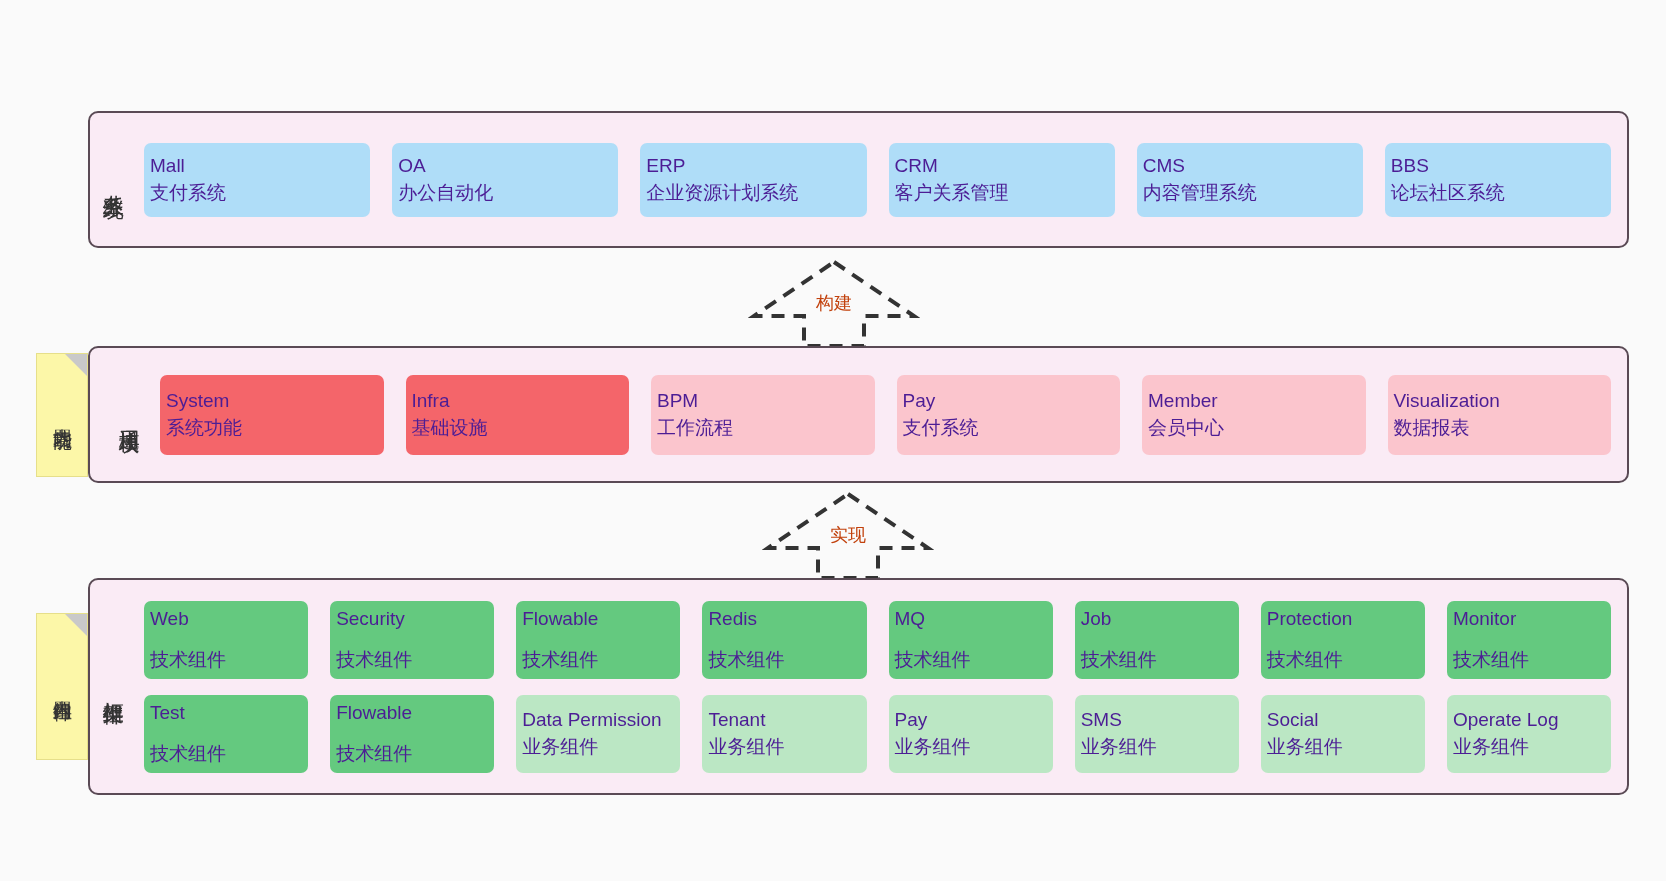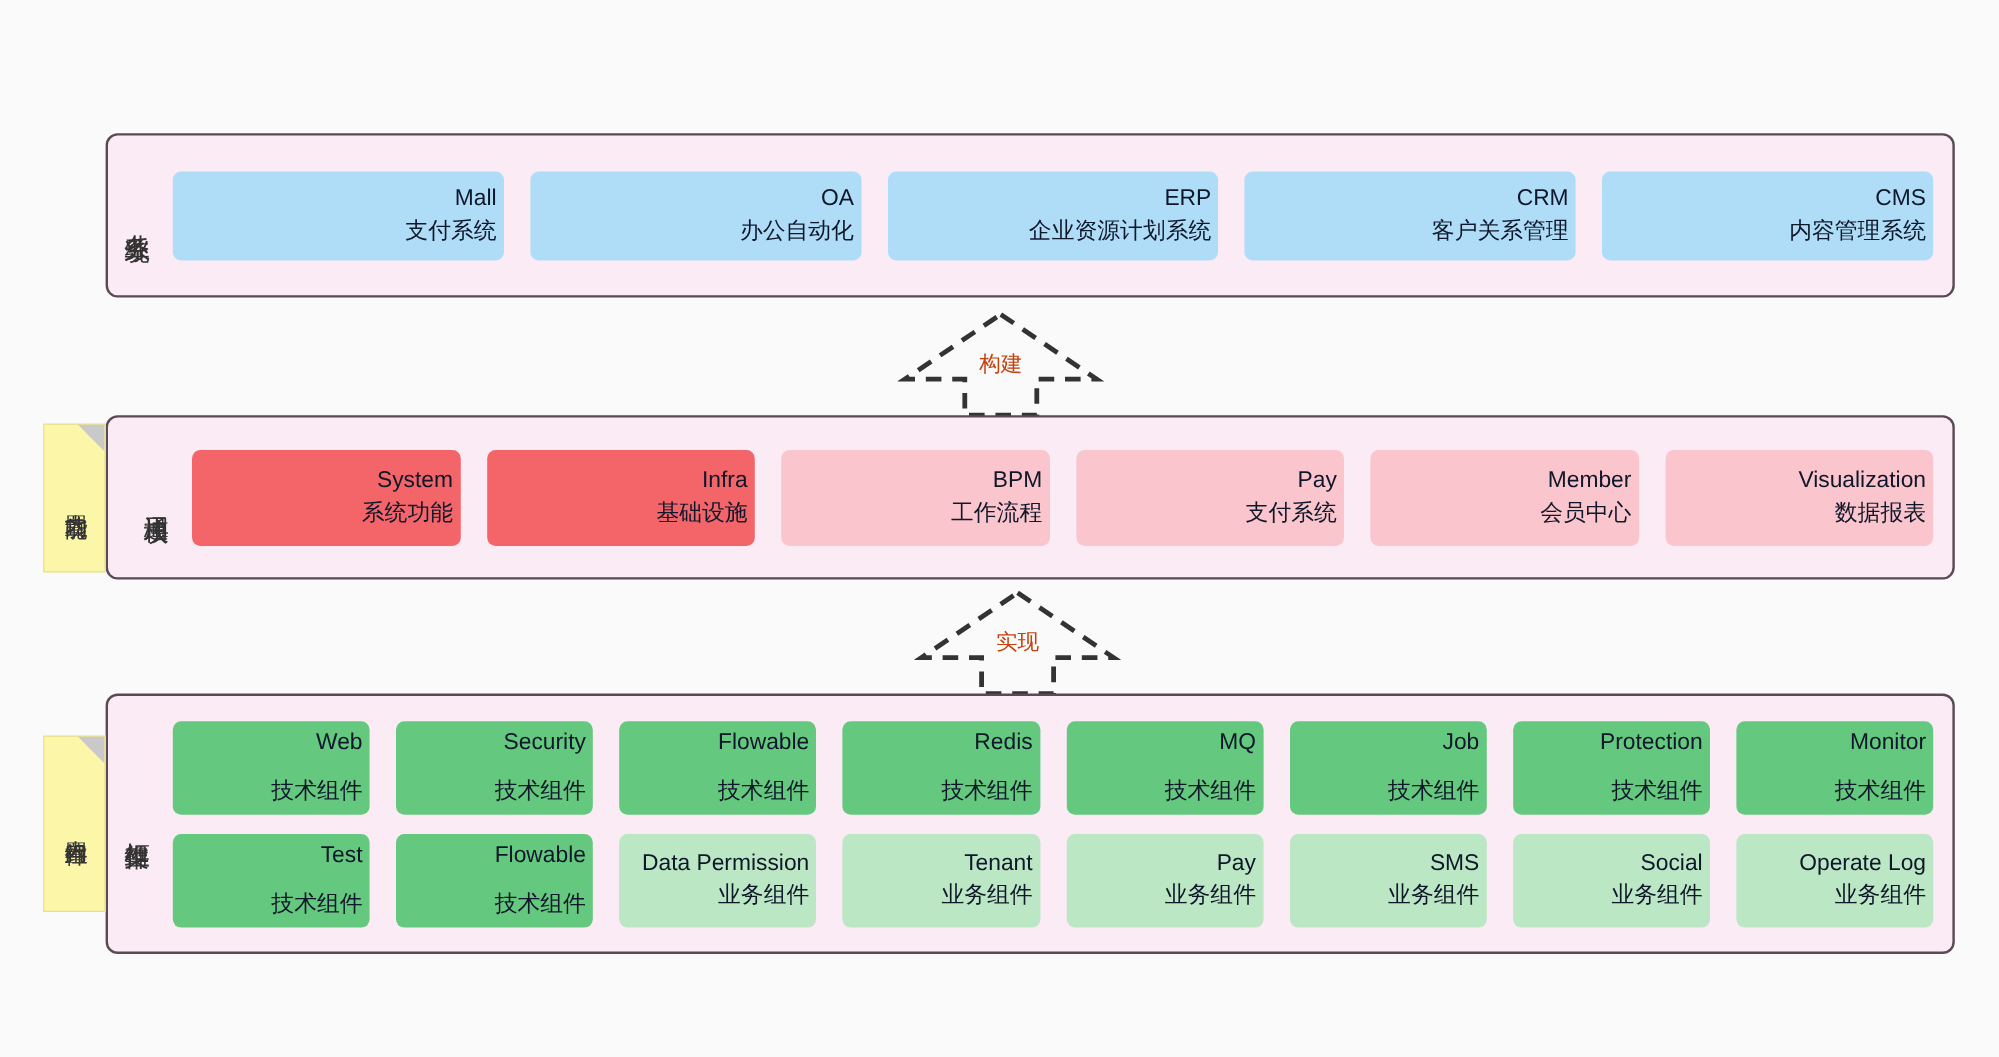--- a/index.html
+++ b/index.html
@@ -50,26 +50,26 @@
   .row{
     display:flex;
     gap:22px;
     align-items:stretch;
   }
   .card{
     flex:1 1 0;
     border-radius:7px;
     display:flex;
     flex-direction:column;
-    align-items:flex-end;
+    align-items:flex-start;
     justify-content:center;
     text-align:center;
     font-size:19px;
     line-height:1.38;
-    color:#0f172a;
+    color:#4c1d95;
     box-sizing:border-box;
     padding:4px 6px;
     user-select:none;
   }
   .card .en{display:block;}
   .card .cn{display:block;}
 
   
   .c-blue{background:#AFDDF8;}
   .c-red{background:#F4656A;}
@@ -164,20 +164,24 @@
           <span class="cn">企业资源计划系统</span>
         </div>
         <div class="card c-blue">
           <span class="en">CRM</span>
           <span class="cn">客户关系管理</span>
         </div>
         <div class="card c-blue">
           <span class="en">CMS</span>
           <span class="cn">内容管理系统</span>
         </div>
+        <div class="card c-blue">
+          <span class="en">BBS</span>
+          <span class="cn">论坛社区系统</span>
+        </div>
       </div>
     </div>
   </div>
 
   <div class="arrow" id="arrow-build">
     <svg width="172" height="90" viewBox="0 0 172 90">
       <path d="M 86 4 L 166 58 L 116 58 L 116 88 L 56 88 L 56 58 L 6 58 Z" fill="none" stroke="#333333" stroke-width="4" stroke-dasharray="13,9" stroke-linejoin="miter"></path>
     </svg>
   </div>
   <div class="arrow-label" id="arrow-build-label">构建</div>

